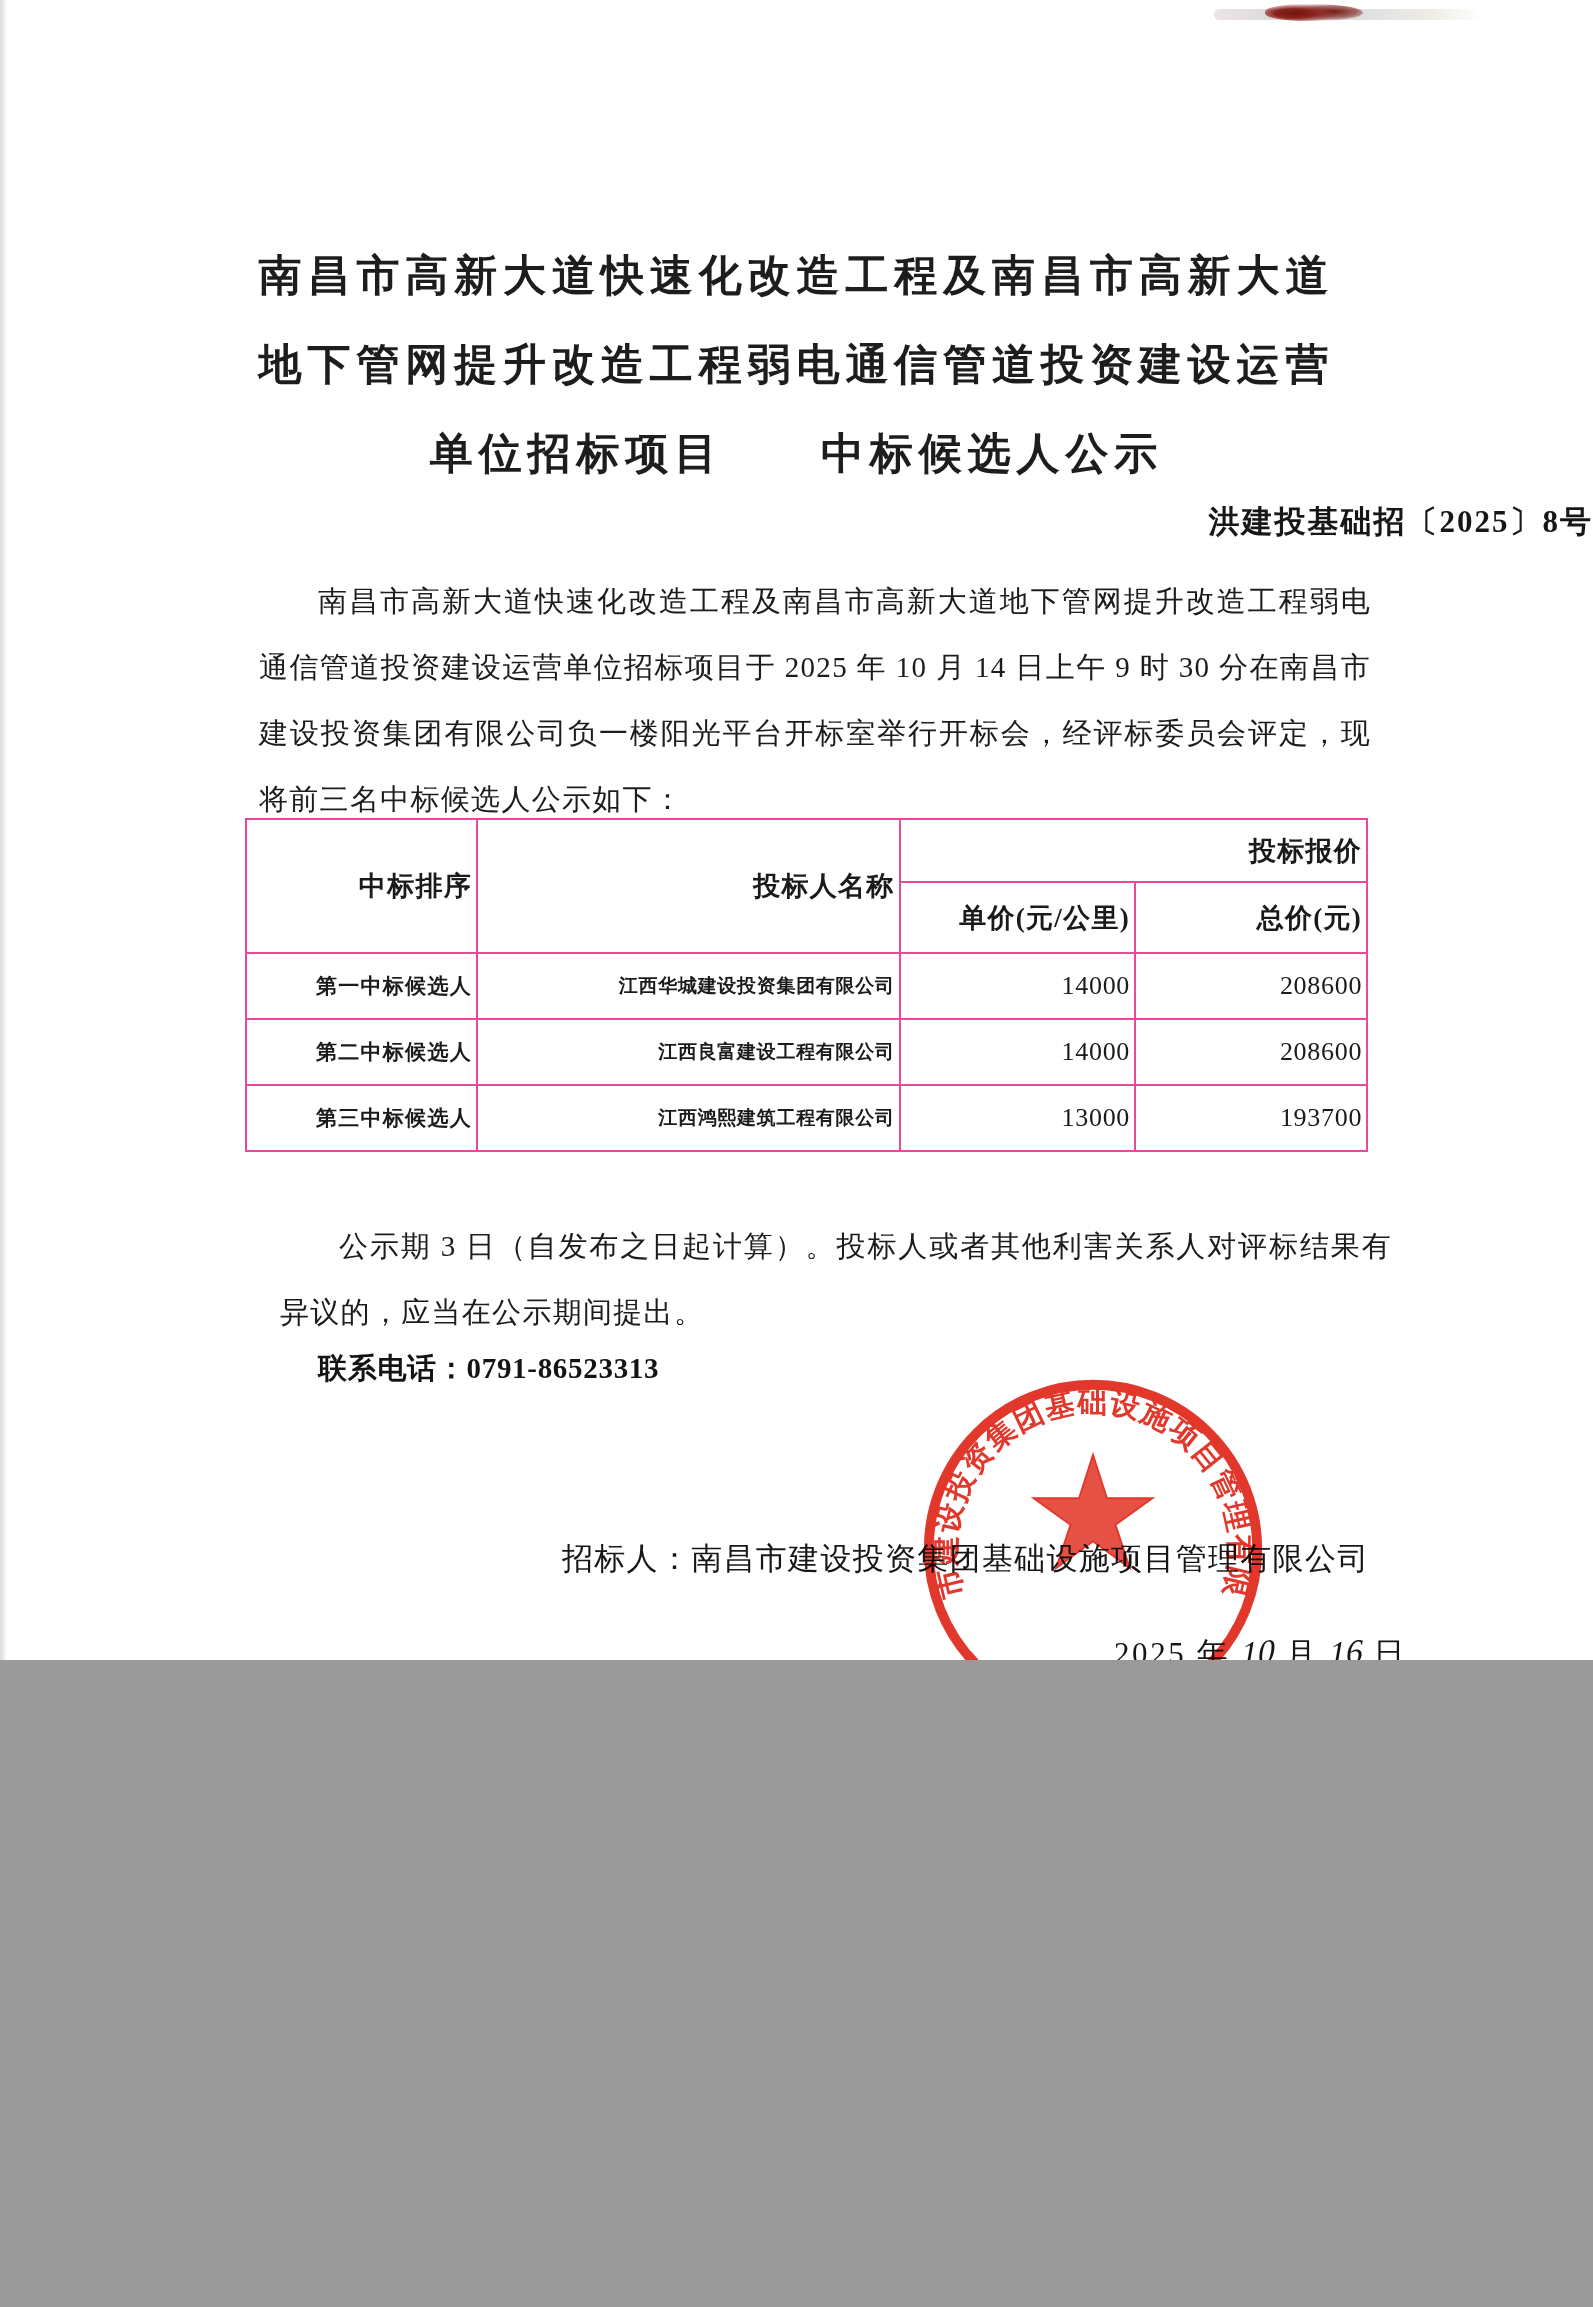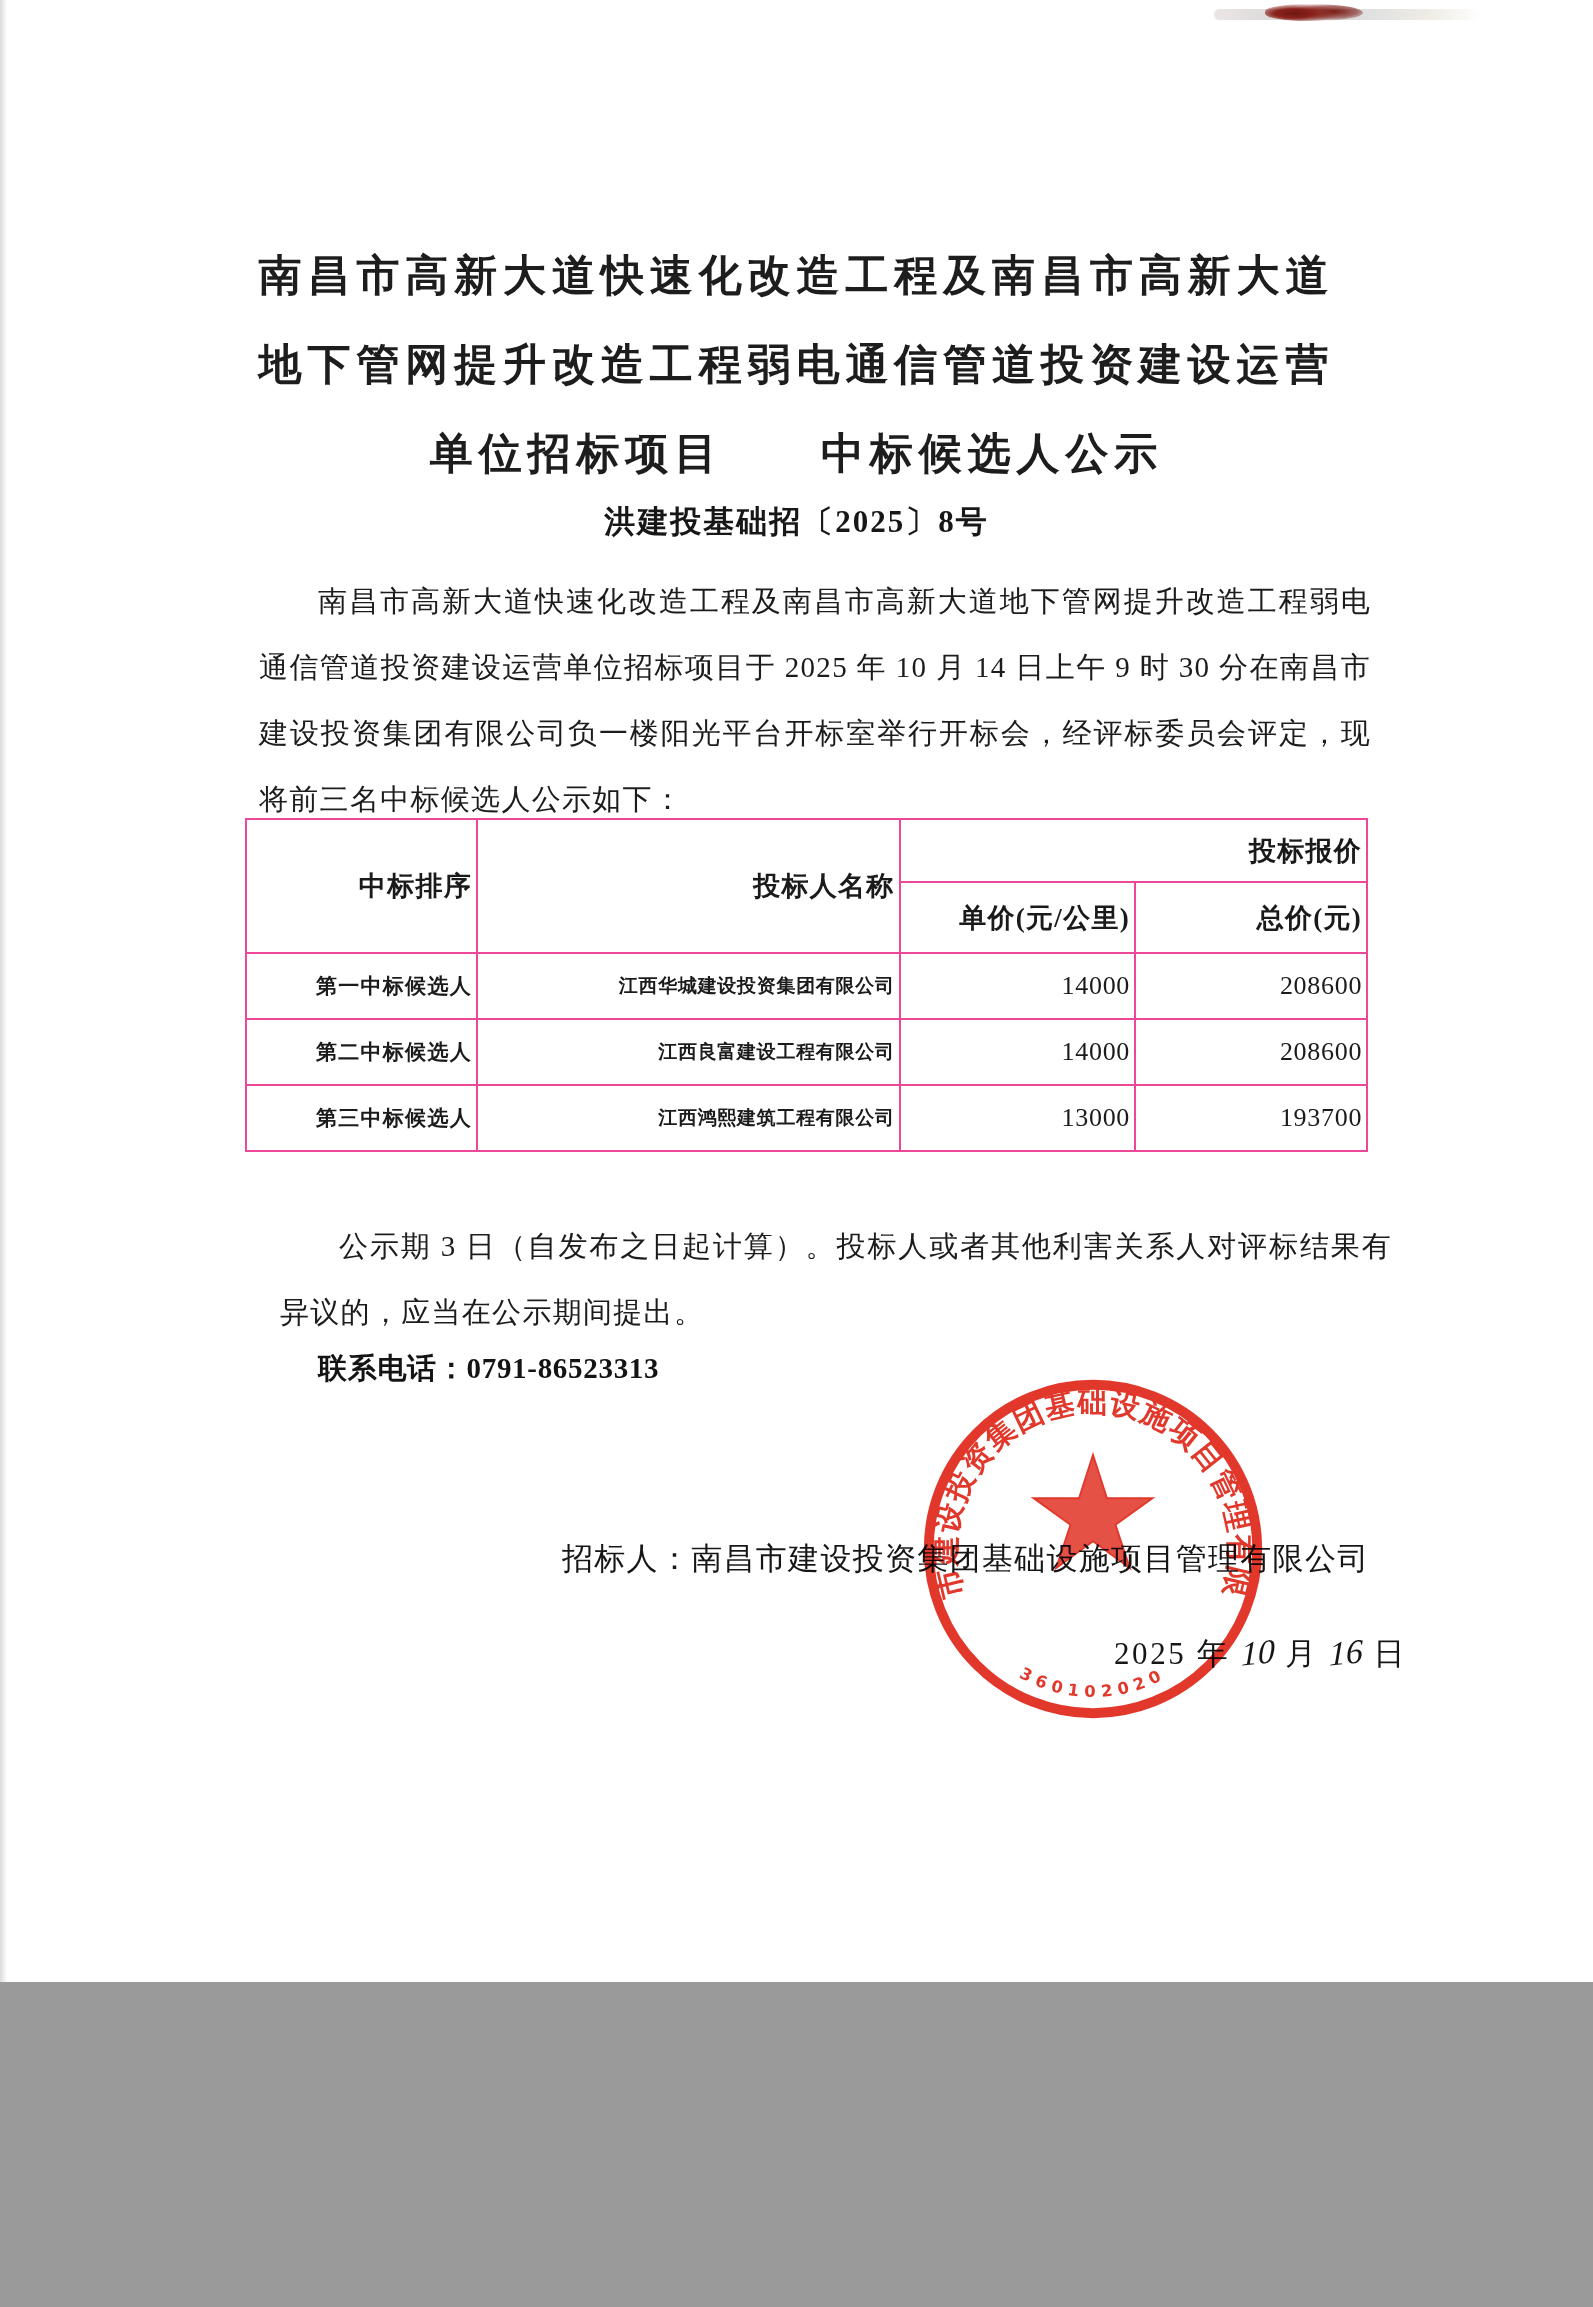--- a/index.html
+++ b/index.html
@@ -1,19 +1,19 @@
 <!DOCTYPE html>
 <html style="font-size:10.5px"><head>
 <meta charset="utf-8">
 <style>
   * { margin:0; padding:0; box-sizing:border-box; }
   html,body { background:#9a9a9a; }
   .page {
     position:relative;
-    width:1593px; height:1982px;
+    width:1593px; height:1660px;
     margin:0 auto;
     background:#ffffff;
     overflow:hidden;
     font-family:"Liberation Serif","DejaVu Serif",serif;
     color:#1b1b1b;
   }
   .page-edge-shade {
     position:absolute; left:0; top:0; bottom:0; width:6.6px;
     background:linear-gradient(90deg, rgba(150,150,150,0.35), rgba(150,150,150,0));
   }
@@ -31,21 +31,21 @@
     border-radius:50% 60% 55% 50%;
   }
 
   
   .title-block { position:absolute; left:79px; right:79px; top:231px; text-align:center; }
   .title-line {
     font-size:43px; font-weight:700; letter-spacing:5.9px;
     line-height:89px; color:#1d1d1d; white-space:nowrap;
   }
   .doc-number {
-    position:absolute; left:0; right:0; top:501px; text-align:center;
+    position:absolute; left:0; right:0; top:501px; text-align:right;
     font-size:31px; font-weight:700; letter-spacing:2px; color:#171717;
   }
 
   
   .body-paragraph {
     position:absolute; left:259px; width:1112px;
     font-size:29px; line-height:66px; letter-spacing:1.3px;
     text-align:justify; text-justify:inter-ideograph; text-indent:59px;
     color:#1c1c1c;
   }

